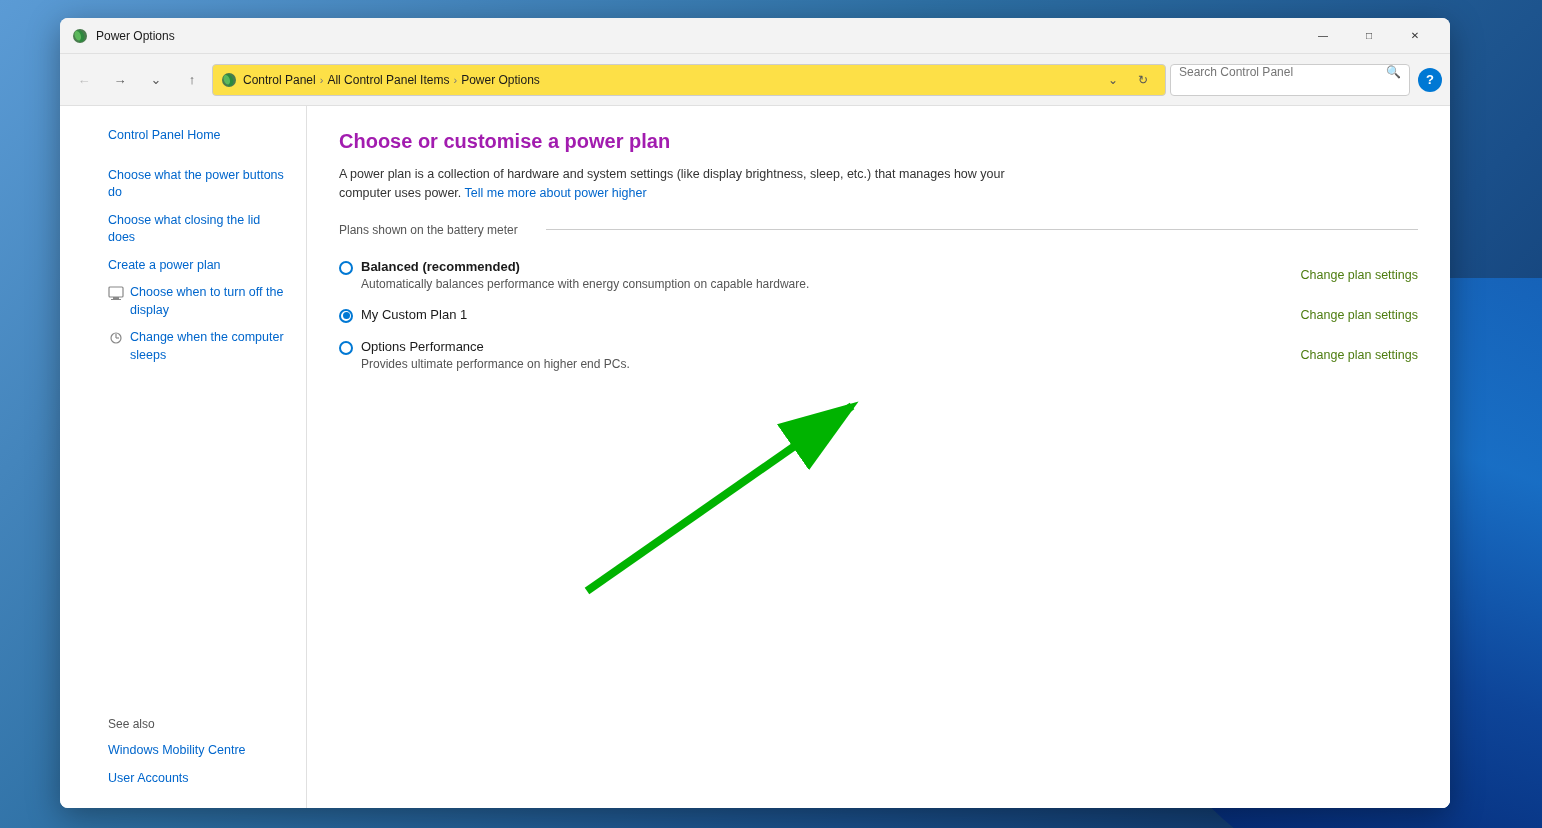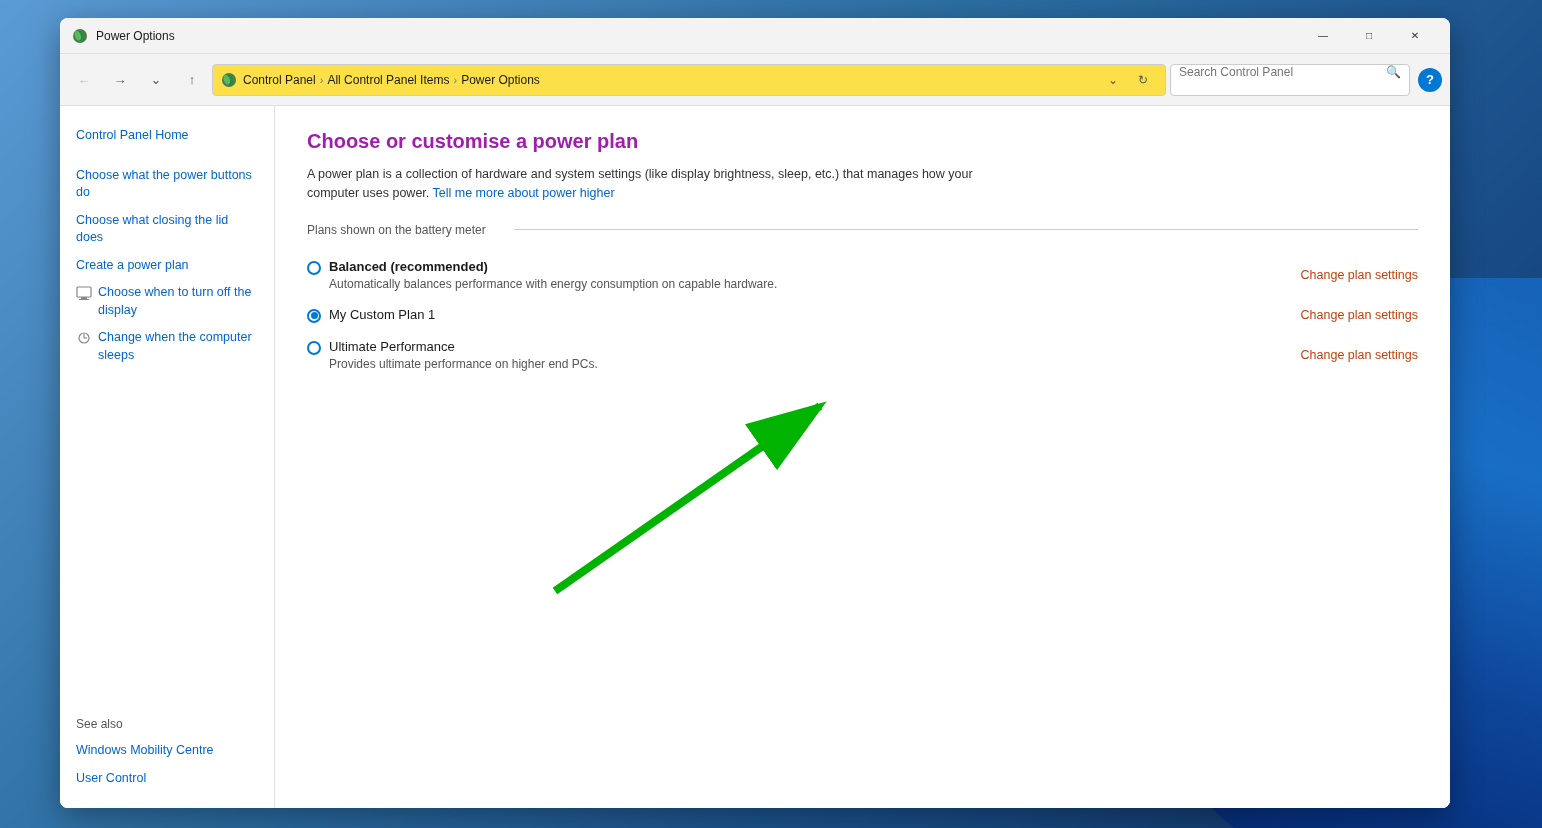--- a/index.html
+++ b/index.html
@@ -195,20 +195,21 @@
       font-weight: bold;
       margin-left: 4px;
     }
 
     
     .main-area {
       display: flex;
       flex: 1;
       overflow: hidden;
       background: white;
+      padding-left: 32px;
     }
 
     
     .sidebar {
       width: 215px;
       background: white;
       border-right: 1px solid #e0e0e0;
       padding: 16px 0;
       flex-shrink: 0;
       display: flex;
@@ -347,21 +348,21 @@
     }
 
     .plan-desc {
       font-size: 12px;
       color: #555;
       margin-top: 3px;
     }
 
     .change-plan-link {
       font-size: 12.5px;
-      color: #c2410c;
+      color: #4d7c0f;
       cursor: pointer;
       white-space: nowrap;
       text-decoration: none;
       align-self: center;
     }
 
     
     .additional-plans-header {
       display: flex;
       align-items: center;
@@ -479,21 +480,21 @@
               <path d="M8,8 L11,8" stroke="#888" stroke-width="1.2"></path>
             </svg>
           </div>
           <span>Change when the computer sleeps</span>
         </div>
       </div>
 
       <div style="margin-top: auto;">
         <div class="sidebar-section-label">See also</div>
         <div class="sidebar-item">Windows Mobility Centre</div>
-        <div class="sidebar-item">User Control</div>
+        <div class="sidebar-item">User Accounts</div>
       </div>
     </div>
 
     <div class="content" style="position:relative;">
 
       <h1 class="page-title">Choose or customise a power plan</h1>
 
       <p class="page-description">
         <span>A power plan is a collection of hardware and system settings (like display brightness, sleep, etc.) that manages how your computer uses power.</span>
         <a class="desc-link">Tell me more about power higher</a>
@@ -523,21 +524,21 @@
           </div>
         </div>
         <a class="change-plan-link">Change plan settings</a>
       </div>
 
 
       <div class="plan-row">
         <div class="plan-radio-area">
           <div class="plan-radio"></div>
           <div class="plan-info">
-            <span class="plan-name">Ultimate Performance</span>
+            <span class="plan-name">Options Performance</span>
             <span class="plan-desc">Provides ultimate performance on higher end PCs.</span>
           </div>
         </div>
         <a class="change-plan-link">Change plan settings</a>
       </div>
 
       <svg style="position:absolute; top:220px; left:200px; width:450px; height:280px; pointer-events:none; z-index:10;" viewBox="0 0 450 280">
         <defs>
           <marker id="arrowhead" markerWidth="10" markerHeight="7" refX="9" refY="3.5" orient="auto">
             <polygon points="0 0, 10 3.5, 0 7" fill="#00b300"></polygon>

